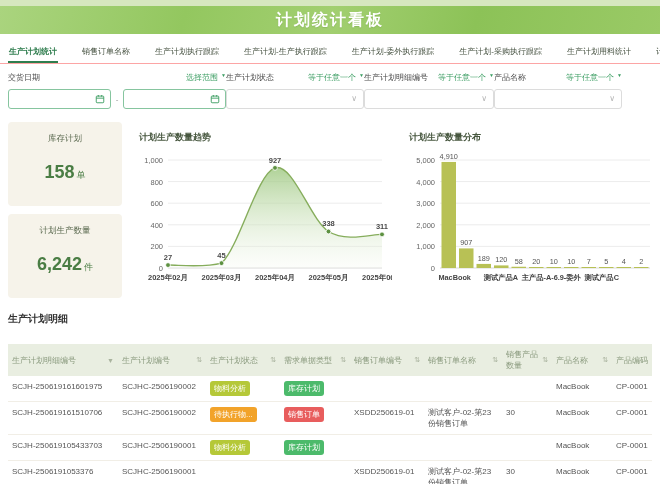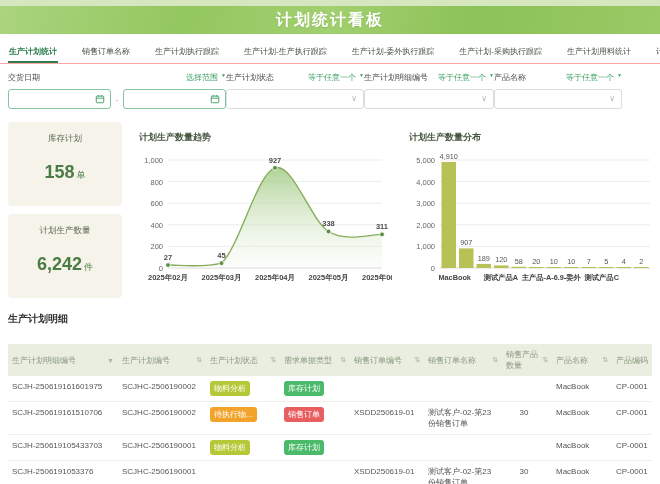--- a/index.html
+++ b/index.html
@@ -39,21 +39,21 @@
   .panel-title { font-size:9px; color:#47573f; font-weight:bold; padding:9px 0 2px 13px; }
   .table-section { padding:2px 8px 0; }
   .section-title { font-size:10px; font-weight:bold; color:#333; margin:8px 0 18px; }
   table { width:644px; border-collapse:collapse; table-layout:fixed; }
   thead th { background:#e9eee1; color:#8a9a7e; font-weight:normal; font-size:8px;
     text-align:left; padding:5px 4px; cursor:pointer; }
   .th-inner { display:flex; justify-content:space-between; align-items:center; }
   .sort-icon { color:#a9b39e; font-size:7px; }
   tbody td { font-size:8px; color:#555; padding:5px 4px; line-height:11px;
     border-bottom:1px solid #f1eee6; vertical-align:top; word-wrap:break-word; }
-  td.qty { text-align:center; padding-right:10px; }
+  td.qty { text-align:left; padding-right:10px; }
   .badge { display:inline-block; color:#fff; border-radius:3px; padding:2px 4px;
     font-size:8px; white-space:nowrap; }
   svg text { font-family:"Liberation Sans","DejaVu Sans",sans-serif; }
 </style>
 </head>
 <body>
 
 <div class="top-strip"></div>
 
 <div class="banner">

